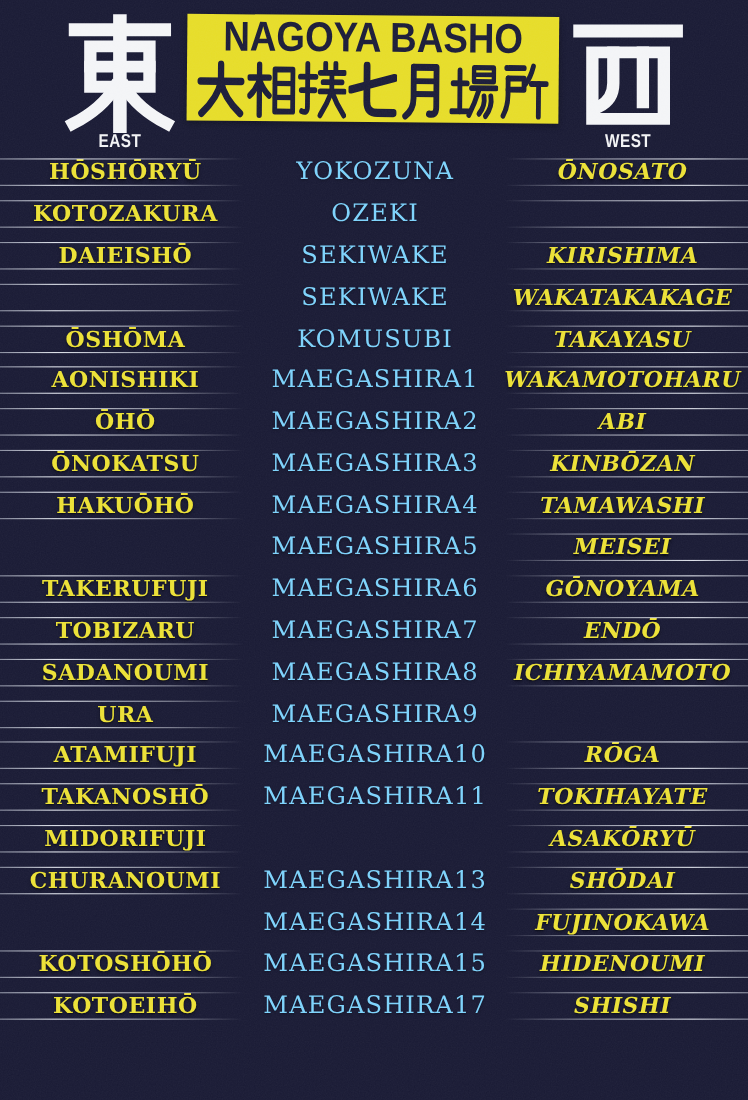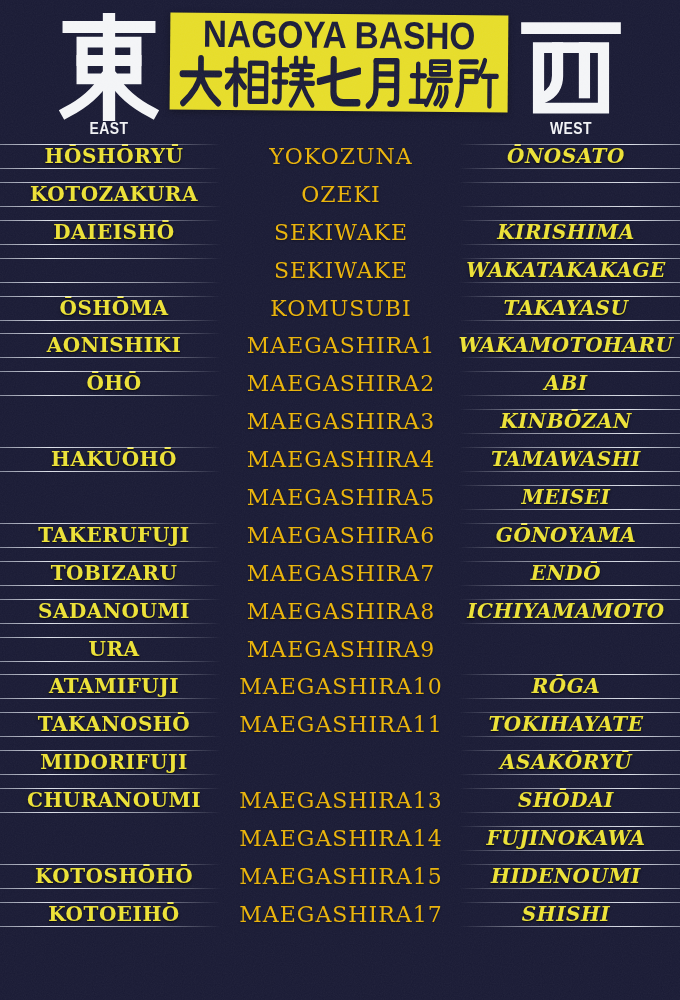--- a/index.html
+++ b/index.html
@@ -60,21 +60,21 @@
       rgba(228,234,245,.55) 0%, rgba(242,246,253,.9) 22%,
       rgba(242,246,253,.5) 68%, rgba(242,246,253,0) 97%);
   }
   .name.west::before,.name.west::after{
     background:linear-gradient(270deg,
       rgba(228,234,245,.55) 0%, rgba(242,246,253,.9) 22%,
       rgba(242,246,253,.5) 68%, rgba(242,246,253,0) 97%);
   }
   .rank{
     left:230px;width:222px;top:2px;height:27px;line-height:27px;text-align:center;
-    font-size:22px;font-weight:normal;letter-spacing:1px;color:#eab308;
+    font-size:22px;font-weight:normal;letter-spacing:1px;color:#7dd3fc;
     text-shadow:0 1px 2px rgba(5,6,16,.5);
   }
 
   .noise{position:absolute;inset:0;pointer-events:none;opacity:.5;}
 </style>
 </head>
 <body>
 
 <div class="stage">
 
@@ -225,20 +225,21 @@
     <div class="cell name west">WAKAMOTOHARU</div>
   </div>
 
   <div class="row">
     <div class="cell name east">ŌHŌ</div>
     <div class="cell rank">MAEGASHIRA2</div>
     <div class="cell name west">ABI</div>
   </div>
 
   <div class="row">
+    <div class="cell name east">ŌNOKATSU</div>
     <div class="cell rank">MAEGASHIRA3</div>
     <div class="cell name west">KINBŌZAN</div>
   </div>
 
   <div class="row">
     <div class="cell name east">HAKUŌHŌ</div>
     <div class="cell rank">MAEGASHIRA4</div>
     <div class="cell name west">TAMAWASHI</div>
   </div>
 

